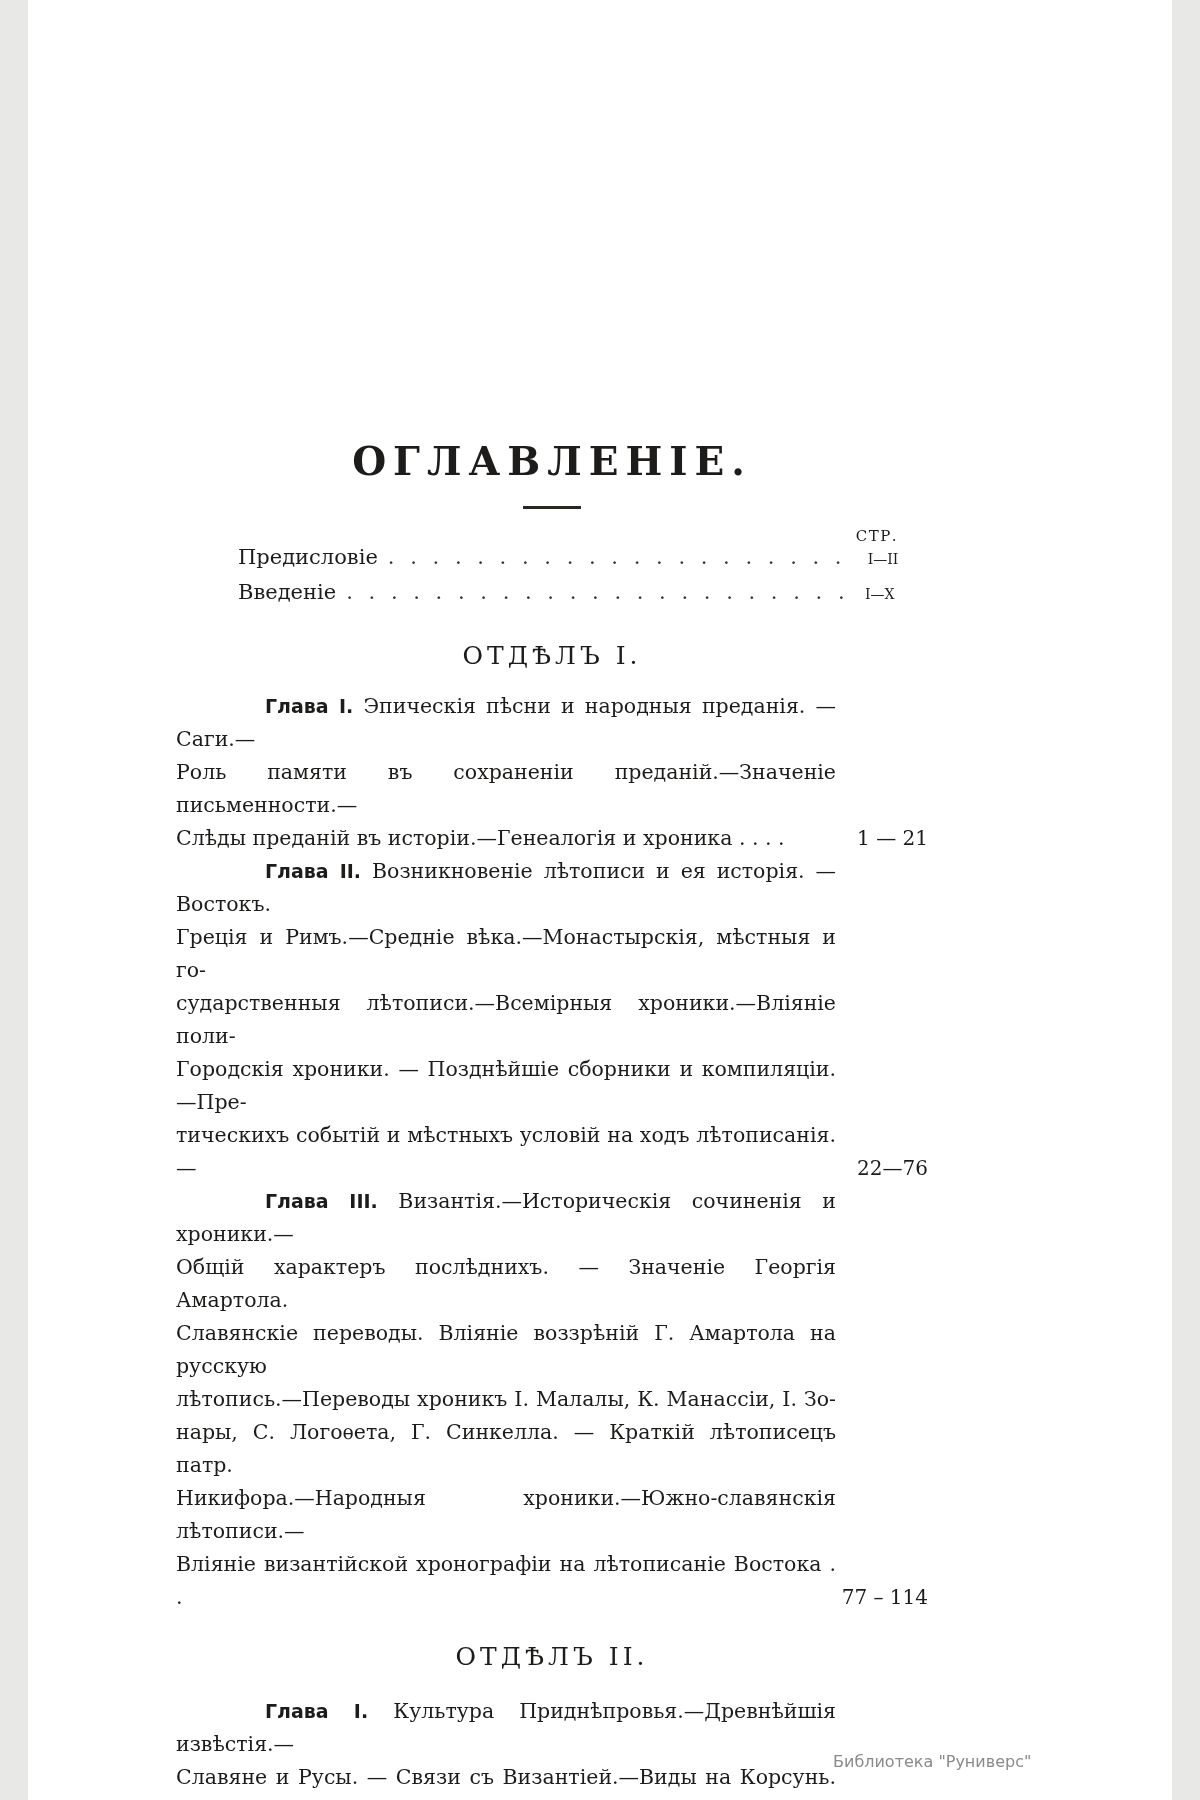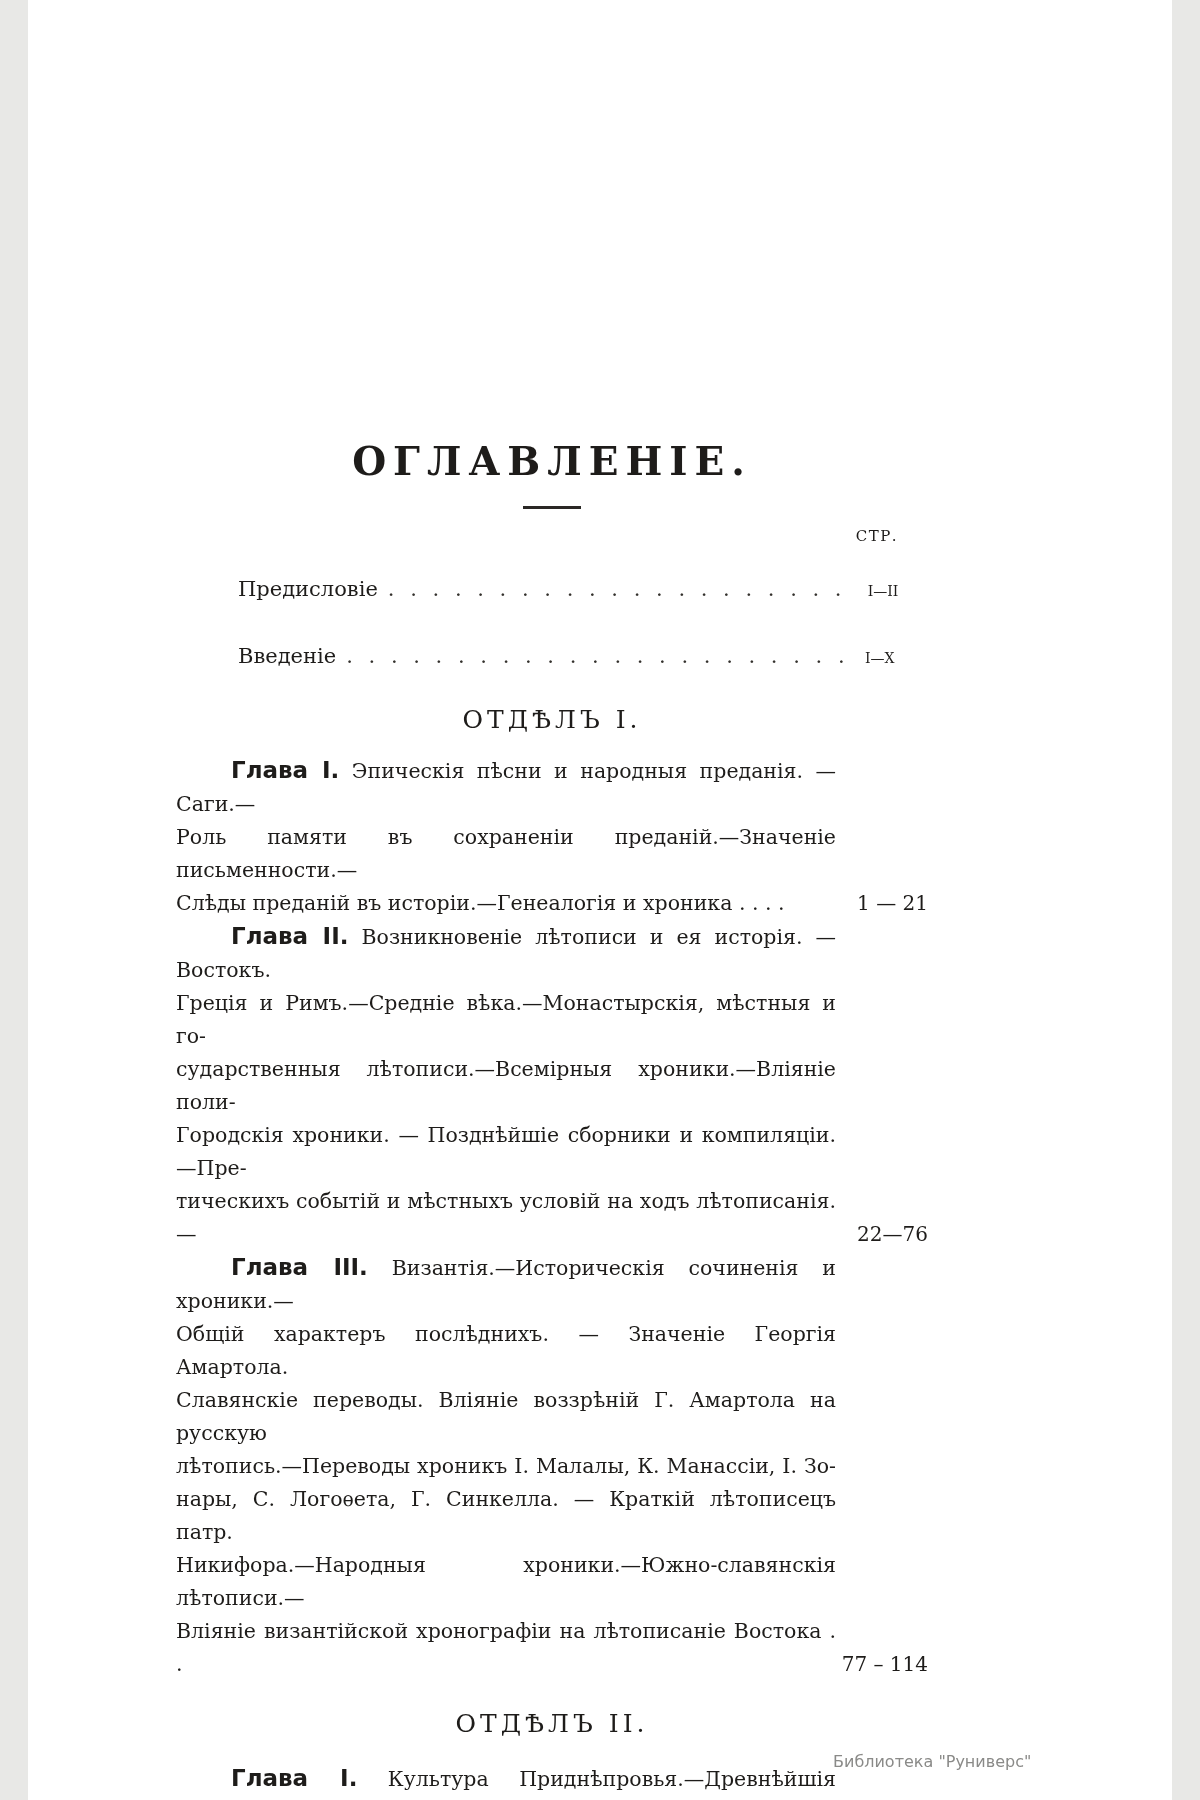--- a/index.html
+++ b/index.html
@@ -31,21 +31,20 @@
     text-align:right;
     padding-right:30px;
     font-size:15px;
     letter-spacing:1.5px;
   }
   .front-entry {
     display:flex; align-items:baseline;
     padding-left:62px;
     height:35px;
     font-size:21px;
-    margin-top:32px;
   }
   .front-label { white-space:nowrap; }
   .leader {
     flex:1 1 auto;
     overflow:hidden; white-space:nowrap;
     margin:0 10px;
     word-spacing:9px;
     color:#33302c;
   }
   .front-pages {
@@ -65,21 +64,22 @@
     font-size:20.5px;
     line-height:33px;
     text-align:justify;
     text-align-last:justify;
   }
   .line.first { text-indent:55px; }
   .line.lastline { text-align-last:left; }
   .glava {
     font-family:"DejaVu Sans", sans-serif;
     font-weight:bold;
-    font-size:23px;
+    font-size:19px;
+    margin-left:34px;
   }
   .pages {
     position:absolute; right:0; bottom:5px;
     font-size:20px;
     white-space:nowrap;
     text-align:center;
   }
   .watermark {
     position:absolute;
     left:805px; top:1752px;

